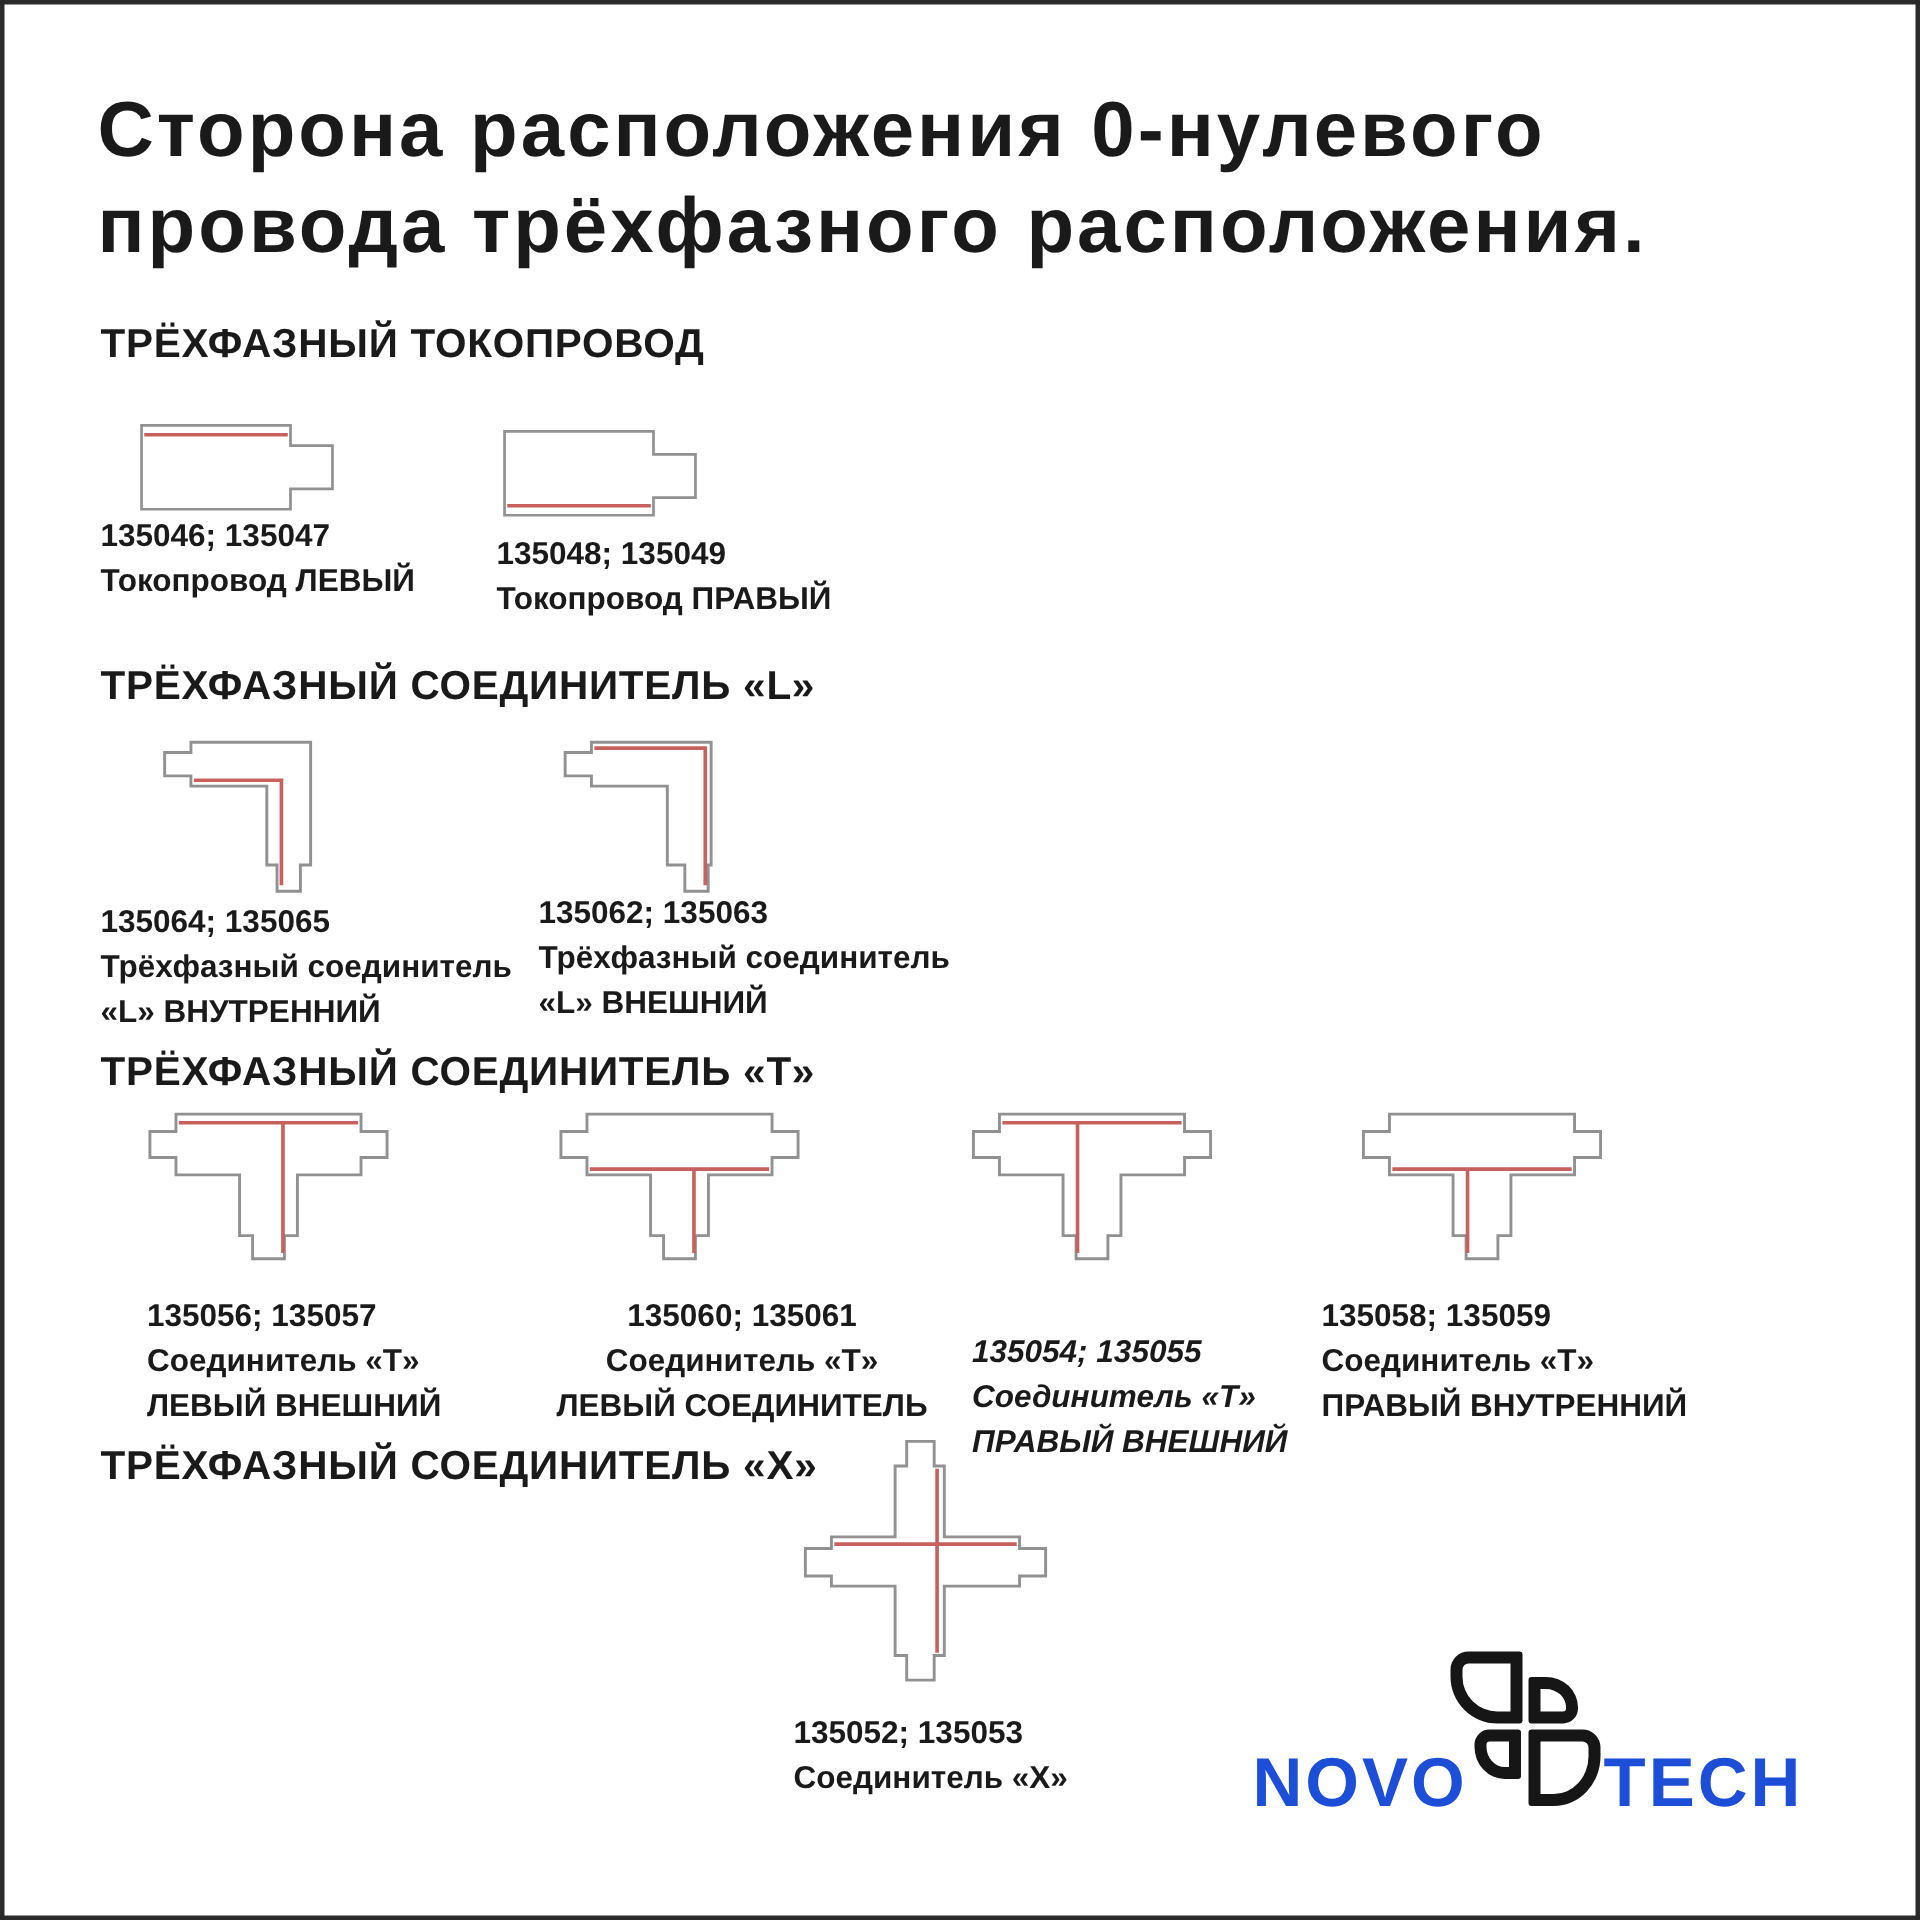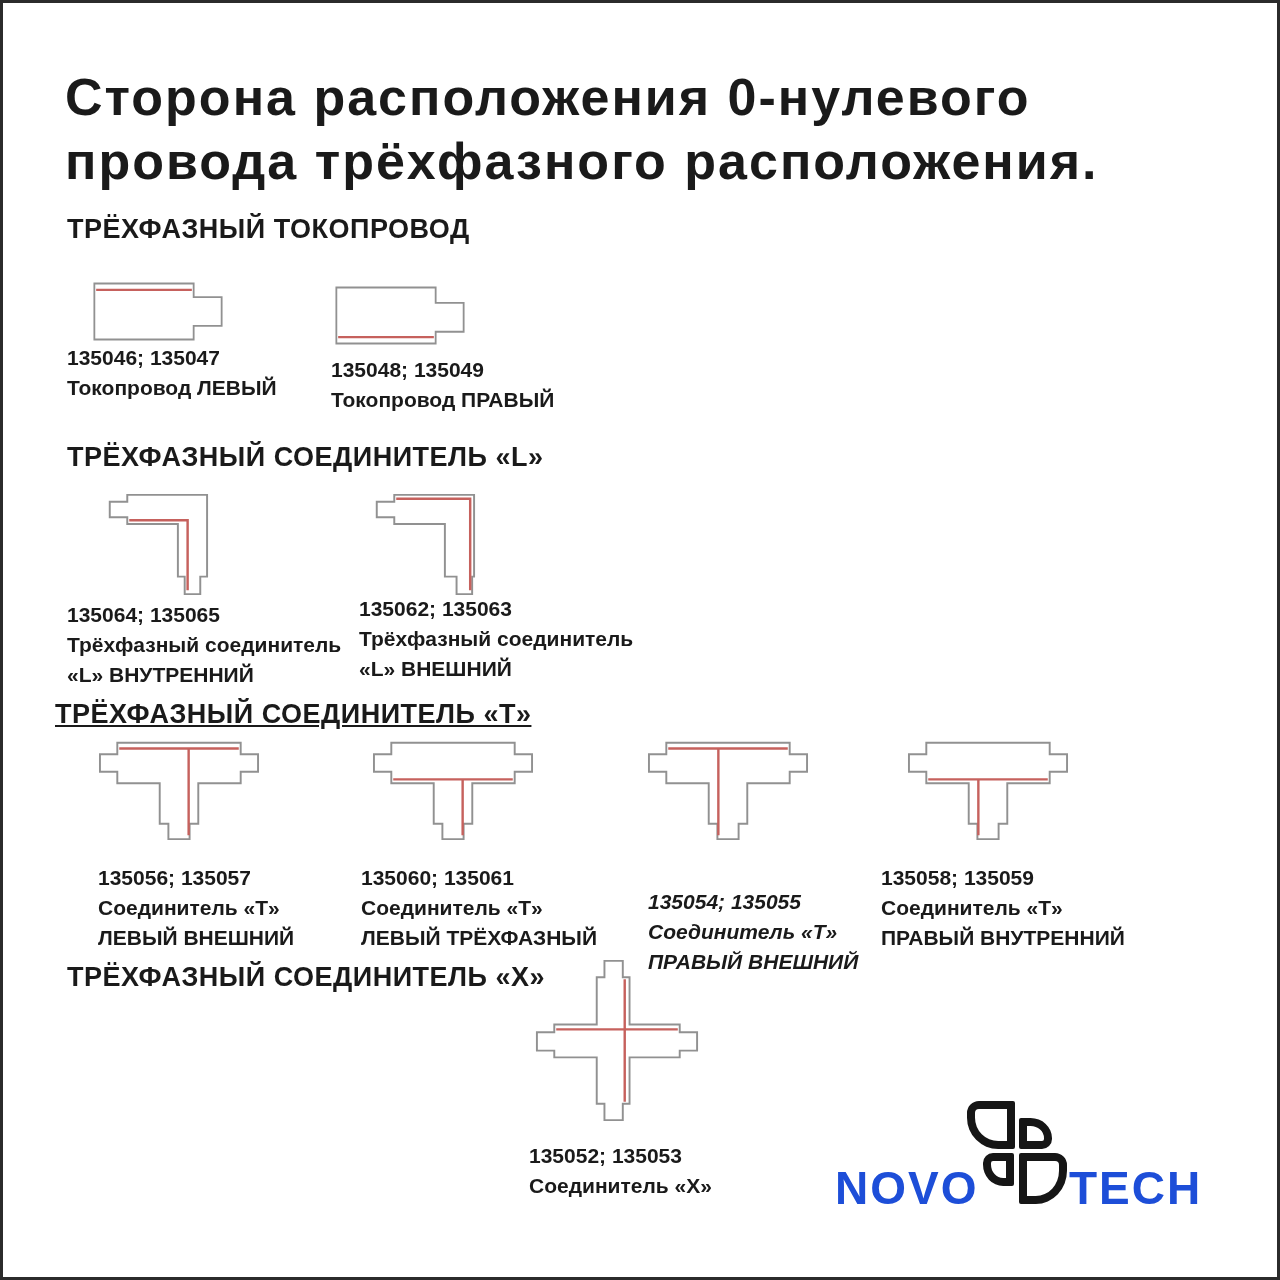--- a/index.html
+++ b/index.html
@@ -8,43 +8,43 @@
     width:1280px;height:1280px;
     box-sizing:border-box;
     background:#ffffff;
     border:3px solid #2b2b2b;
     font-family:"Liberation Sans","DejaVu Sans",sans-serif;
     font-weight:bold;
     color:#1a1a1a;
     overflow:hidden;
   }
   .abs{position:absolute;}
-  .title{left:62px;top:52px;font-size:52px;line-height:64px;letter-spacing:2px;white-space:nowrap;margin-top:10px;}
+  .title{left:62px;top:52px;font-size:52px;line-height:64px;letter-spacing:2px;white-space:nowrap;}
   .title span{display:block;}
   .section-heading{font-size:27px;line-height:32px;letter-spacing:0.5px;white-space:nowrap;}
   .h-feed{left:64px;top:210px;}
   .h-l{left:64px;top:438px;}
-  .h-t{left:52px;top:695px;text-decoration:underline;}
+  .h-t{left:64px;top:695px;}
   .h-x{left:64px;top:958px;}
   .caption{font-size:21px;line-height:30px;white-space:nowrap;}
   .caption div{white-space:nowrap;}
   .fig-feed-left{left:84px;top:276px;}
   .fig-feed-right{left:326px;top:280px;}
   .cap-feed-left{left:64px;top:340px;}
   .cap-feed-right{left:328px;top:352px;}
   .fig-l-inner{left:96px;top:487px;}
   .fig-l-outer{left:363px;top:487px;}
   .cap-l-inner{left:64px;top:597px;}
   .cap-l-outer{left:356px;top:591px;}
   .fig-t1{left:92px;top:733px;}
   .fig-t2{left:366px;top:733px;}
   .fig-t3{left:641px;top:733px;}
   .fig-t4{left:901px;top:733px;}
   .cap-t1{left:95px;top:860px;}
-  .cap-t2{left:358px;top:860px;}
+  .cap-t2{left:368px;top:860px;text-align:center;}
   .cap-t3{left:645px;top:884px;font-style:italic;}
   .cap-t4{left:878px;top:860px;}
   .fig-x{left:531px;top:955px;}
   .cap-x{left:526px;top:1138px;}
   svg.diagram{display:block;overflow:visible;}
   svg.diagram path.outline{fill:#ffffff;stroke:#919191;stroke-width:2;}
   svg.diagram path.neutral{fill:none;stroke:#c6615d;stroke-width:2.5;}
   
   .logo{left:830px;top:1096px;width:395px;height:120px;}
   .logo .word{position:absolute;font-size:46px;letter-spacing:2px;color:#1d4ed8;white-space:nowrap;}
@@ -121,21 +121,21 @@
     <div>ЛЕВЫЙ ВНЕШНИЙ</div>
   </div>
 
   <svg class="abs diagram fig-t2" width="168" height="107" viewBox="-3 -3 172 111">
     <path class="outline" d="M19 4 H147 V16 H165 V34 H147 V46 H103 V88 H94 V104 H72 V88 H63 V46 H19 V34 H1 V16 H19 Z"></path>
     <path class="neutral" d="M21 42 H145 M93 42 V100"></path>
   </svg>
   <div class="abs caption cap-t2">
     <div>135060; 135061</div>
     <div>Соединитель «Т»</div>
-    <div>ЛЕВЫЙ ТРЁХФАЗНЫЙ</div>
+    <div>ЛЕВЫЙ СОЕДИНИТЕЛЬ</div>
   </div>
 
   <svg class="abs diagram fig-t3" width="168" height="107" viewBox="-3 -3 172 111">
     <path class="outline" d="M19 4 H147 V16 H165 V34 H147 V46 H103 V88 H94 V104 H72 V88 H63 V46 H19 V34 H1 V16 H19 Z"></path>
     <path class="neutral" d="M21 10 H145 M73 10 V100"></path>
   </svg>
   <div class="abs caption cap-t3">
     <div>135054; 135055</div>
     <div>Соединитель «Т»</div>
     <div>ПРАВЫЙ ВНЕШНИЙ</div>

